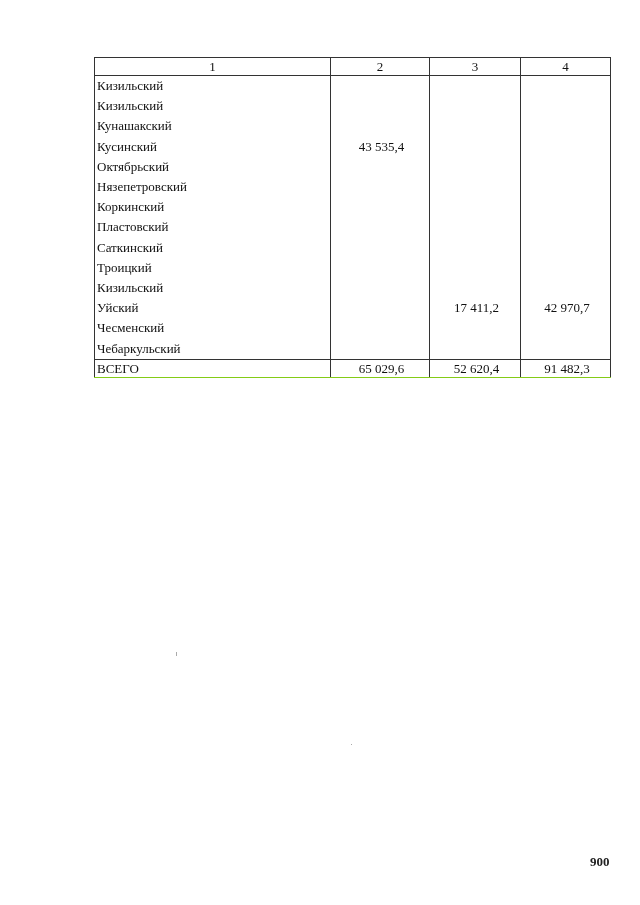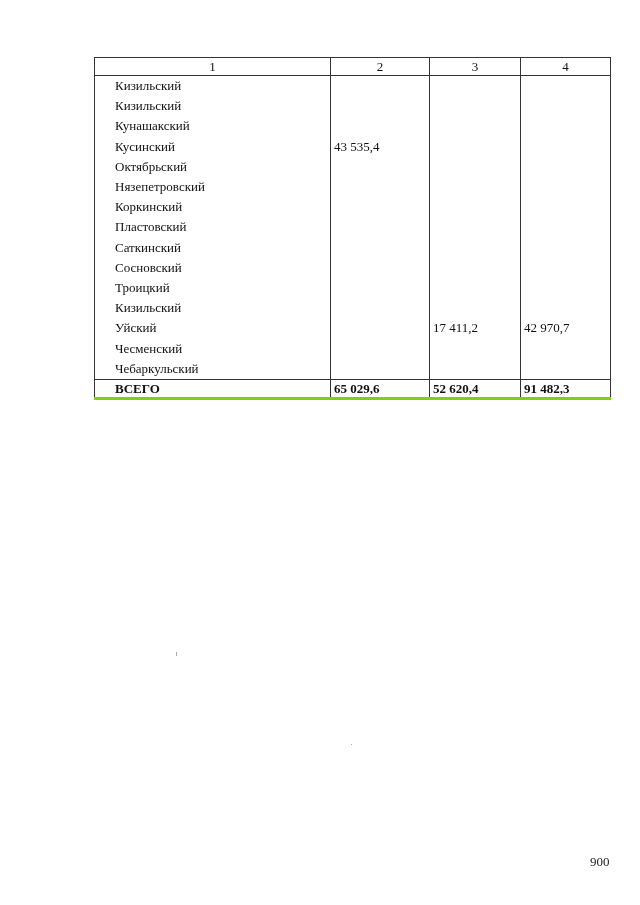--- a/index.html
+++ b/index.html
@@ -42,36 +42,37 @@
       line-height: 17px;
     }
     table.data-table td {
       border-left: 1px solid #333;
       border-right: 1px solid #333;
       padding: 0 3px;
       height: 20.2px;
       line-height: 20px;
       white-space: nowrap;
     }
-    table.data-table td.name { text-align: left; padding-left: 20px; }
-    table.data-table td.num { text-align: left; padding-right: 0; }
+    table.data-table td.name { text-align: left; padding-left: 2px; }
+    table.data-table td.num { text-align: center; padding-right: 0; }
     table.data-table tr.total td {
       border-top: 1px solid #333;
-      border-bottom: 3px solid #84cc16;
-      font-weight: bold;
+      border-bottom: 1px solid #84cc16;
+      font-weight: normal;
       height: 17px;
       line-height: 17px;
     }
     table.data-table tbody tr:first-child td { padding-top: 0; }
     .page-number {
       position: absolute;
       left: 590px;
       top: 854px;
       font-size: 13px;
       color: #222;
+      font-weight: bold;
     }
     .speck {
       position: absolute;
       background: #aaa;
     }
   </style>
 </head>
 <body>
 
 <div class="page">
@@ -139,26 +140,20 @@
         <td class="num"></td>
         <td class="num"></td>
       </tr>
       <tr>
         <td class="name">Саткинский</td>
         <td class="num"></td>
         <td class="num"></td>
         <td class="num"></td>
       </tr>
       <tr>
-        <td class="name">Сосновский</td>
-        <td class="num"></td>
-        <td class="num"></td>
-        <td class="num"></td>
-      </tr>
-      <tr>
         <td class="name">Троицкий</td>
         <td class="num"></td>
         <td class="num"></td>
         <td class="num"></td>
       </tr>
       <tr>
         <td class="name">Кизильский</td>
         <td class="num"></td>
         <td class="num"></td>
         <td class="num"></td>

